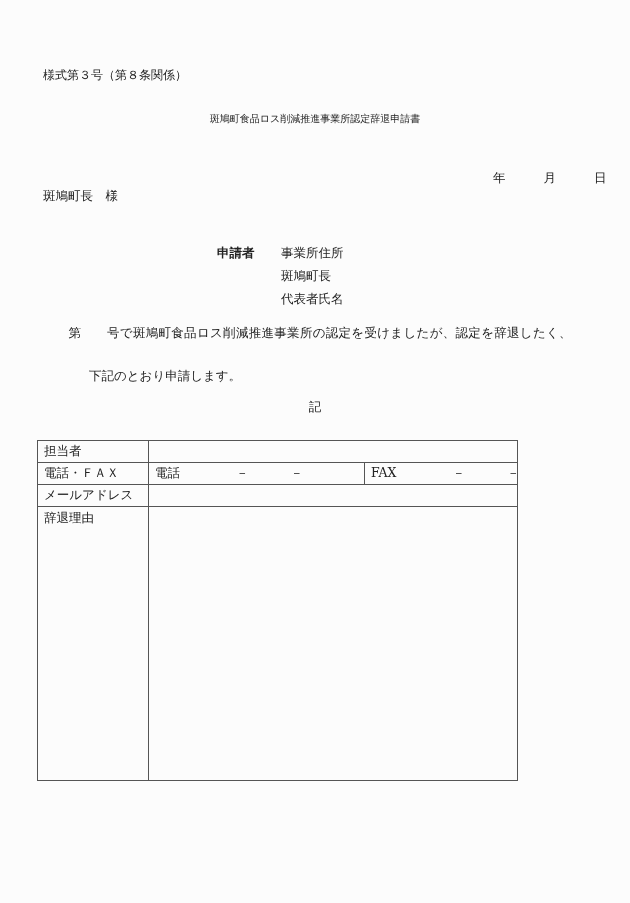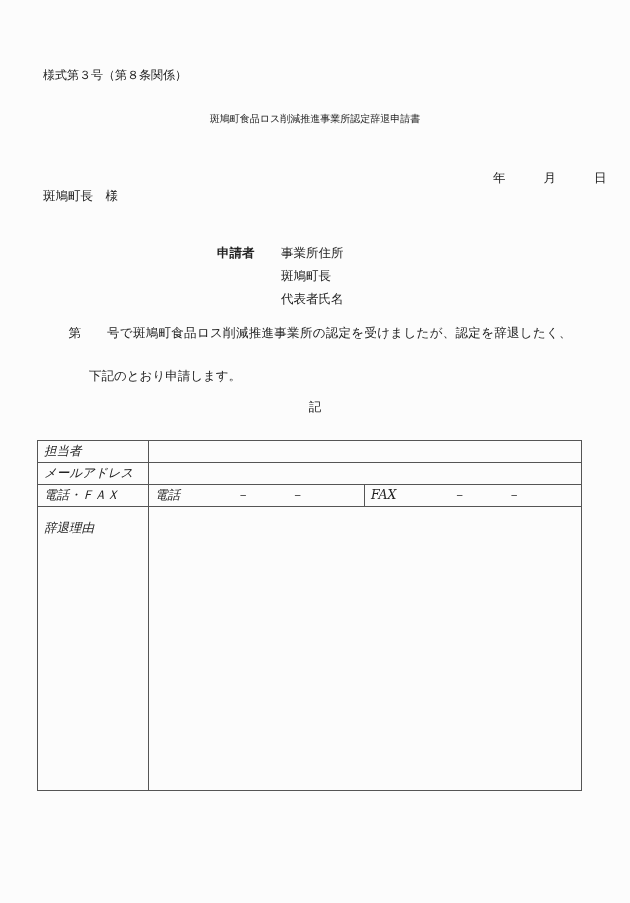--- a/index.html
+++ b/index.html
@@ -9,23 +9,23 @@
   .form-no { left:43px; top:67px; font-size:12px; }
   .title { left:0; width:630px; top:112px; text-align:center; font-size:10px; }
   .date { left:493px; top:170px; font-size:12.5px; }
   .date span { display:inline-block; }
   .addressee { left:43px; top:188px; }
   .applicant-label { left:217px; top:245px;font-weight:bold; }
   .app-line { left:281px; }
   .body1 { left:43px; top:325px; width:560px; letter-spacing:0.3px; }
   .body2 { left:43px; top:368px;margin-left:46px; }
   .ki { left:0; width:630px; top:399px; text-align:center; }
-  table.form { position:absolute; left:37px; top:440px; width:545px; border-collapse:collapse; table-layout:fixed;font-style:italic; }
+  table.form { position:absolute; left:37px; top:440px; width:481px; border-collapse:collapse; table-layout:fixed; }
   table.form td { border:1.3px solid #555; padding:0 6px; height:21px; font-size:12.5px; vertical-align:middle; white-space:nowrap; }
-  table.form tr.reason td { height:270px; vertical-align:top; padding-top:13px; }
+  table.form tr.reason td { height:270px; vertical-align:top; padding-top:3px; }
   .dash { display:inline-block; margin-left:32px; }
 </style>
 </head>
 <body>
 
 <div class="abs form-no">様式第３号（第８条関係）</div>
 <div class="abs title">斑鳩町食品ロス削減推進事業所認定辞退申請書</div>
 
 <div class="abs date">
   <span>年</span>
@@ -52,34 +52,34 @@
       <col style="width:111px">
       <col style="width:216px">
       <col>
     </colgroup>
   <tbody>
       <tr>
     <td>担当者</td>
     <td colspan="2"></td>
   </tr>
   <tr>
-    <td>メールアドレス</td>
-    <td colspan="2"></td>
-  </tr>
-  <tr>
     <td>電話・ＦＡＸ</td>
     <td>
       <span>電話</span>
       <span class="dash" style="margin-left:52px">－</span>
       <span class="dash" style="margin-left:38px">－</span>
     </td>
     <td>
       <span>FAX</span>
       <span class="dash" style="margin-left:52px">－</span>
       <span class="dash" style="margin-left:38px">－</span>
     </td>
   </tr>
+  <tr>
+    <td>メールアドレス</td>
+    <td colspan="2"></td>
+  </tr>
   <tr class="reason">
     <td>辞退理由</td>
     <td colspan="2"></td>
   </tr>
 </tbody>
   </table>
 
 </body></html>

